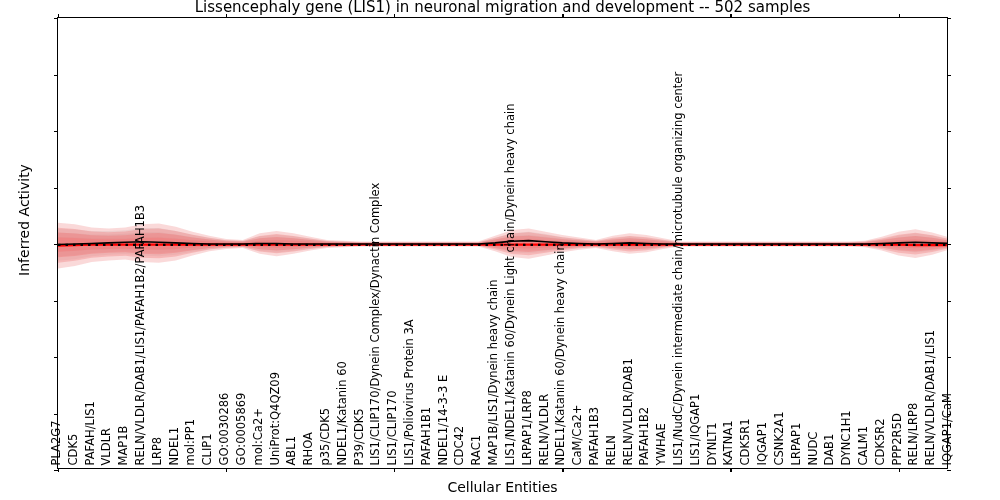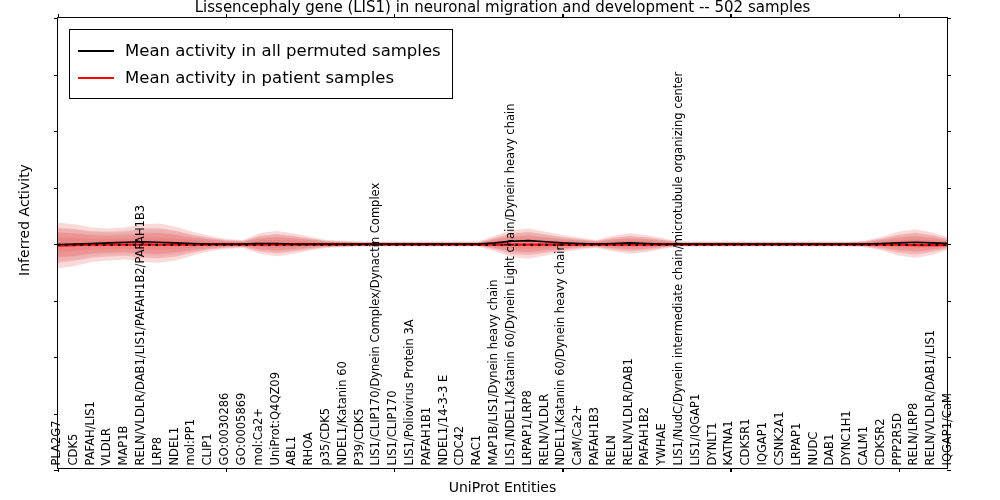--- a/index.html
+++ b/index.html
@@ -245,27 +245,17 @@
         <div class="xcat-label" style="left: 777.321px; top: auto; height: auto; line-height: 11.5px; transform: rotate(-90deg); transform-origin: left bottom; bottom: 3px;">DAB1</div>
         <div class="xcat-label" style="left: 794.132px; top: auto; height: auto; line-height: 11.5px; transform: rotate(-90deg); transform-origin: left bottom; bottom: 3px;">DYNC1H1</div>
         <div class="xcat-label" style="left: 810.943px; top: auto; height: auto; line-height: 11.5px; transform: rotate(-90deg); transform-origin: left bottom; bottom: 3px;">CALM1</div>
         <div class="xcat-label" style="left: 827.755px; top: auto; height: auto; line-height: 11.5px; transform: rotate(-90deg); transform-origin: left bottom; bottom: 3px;">CDK5R2</div>
         <div class="xcat-label" style="left: 844.566px; top: auto; height: auto; line-height: 11.5px; transform: rotate(-90deg); transform-origin: left bottom; bottom: 3px;">PPP2R5D</div>
         <div class="xcat-label" style="left: 861.377px; top: auto; height: auto; line-height: 11.5px; transform: rotate(-90deg); transform-origin: left bottom; bottom: 3px;">RELN/LRP8</div>
         <div class="xcat-label" style="left: 878.189px; top: auto; height: auto; line-height: 11.5px; transform: rotate(-90deg); transform-origin: left bottom; bottom: 3px;">RELN/VLDLR/DAB1/LIS1</div>
         <div class="xcat-label" style="left: 895px; top: auto; height: auto; line-height: 11.5px; transform: rotate(-90deg); transform-origin: left bottom; bottom: 3px;">IQGAP1/CaM</div>
       </div>
 
-    <div id="legend">
-        <div class="legend-row">
-          <span class="legend-line" style="border-top-color: rgb(0, 0, 0);"></span>
-          <span class="legend-text">Mean activity in all permuted samples</span>
-        </div>
-        <div class="legend-row">
-          <span class="legend-line" style="border-top-color: rgb(255, 0, 0);"></span>
-          <span class="legend-text">Mean activity in patient samples</span>
-        </div>
-      </div>
   </div>
 
-  <div class="xlabel">UniProt Entities</div>
+  <div class="xlabel">Cellular Entities</div>
 
 </div>
 
 </body></html>

